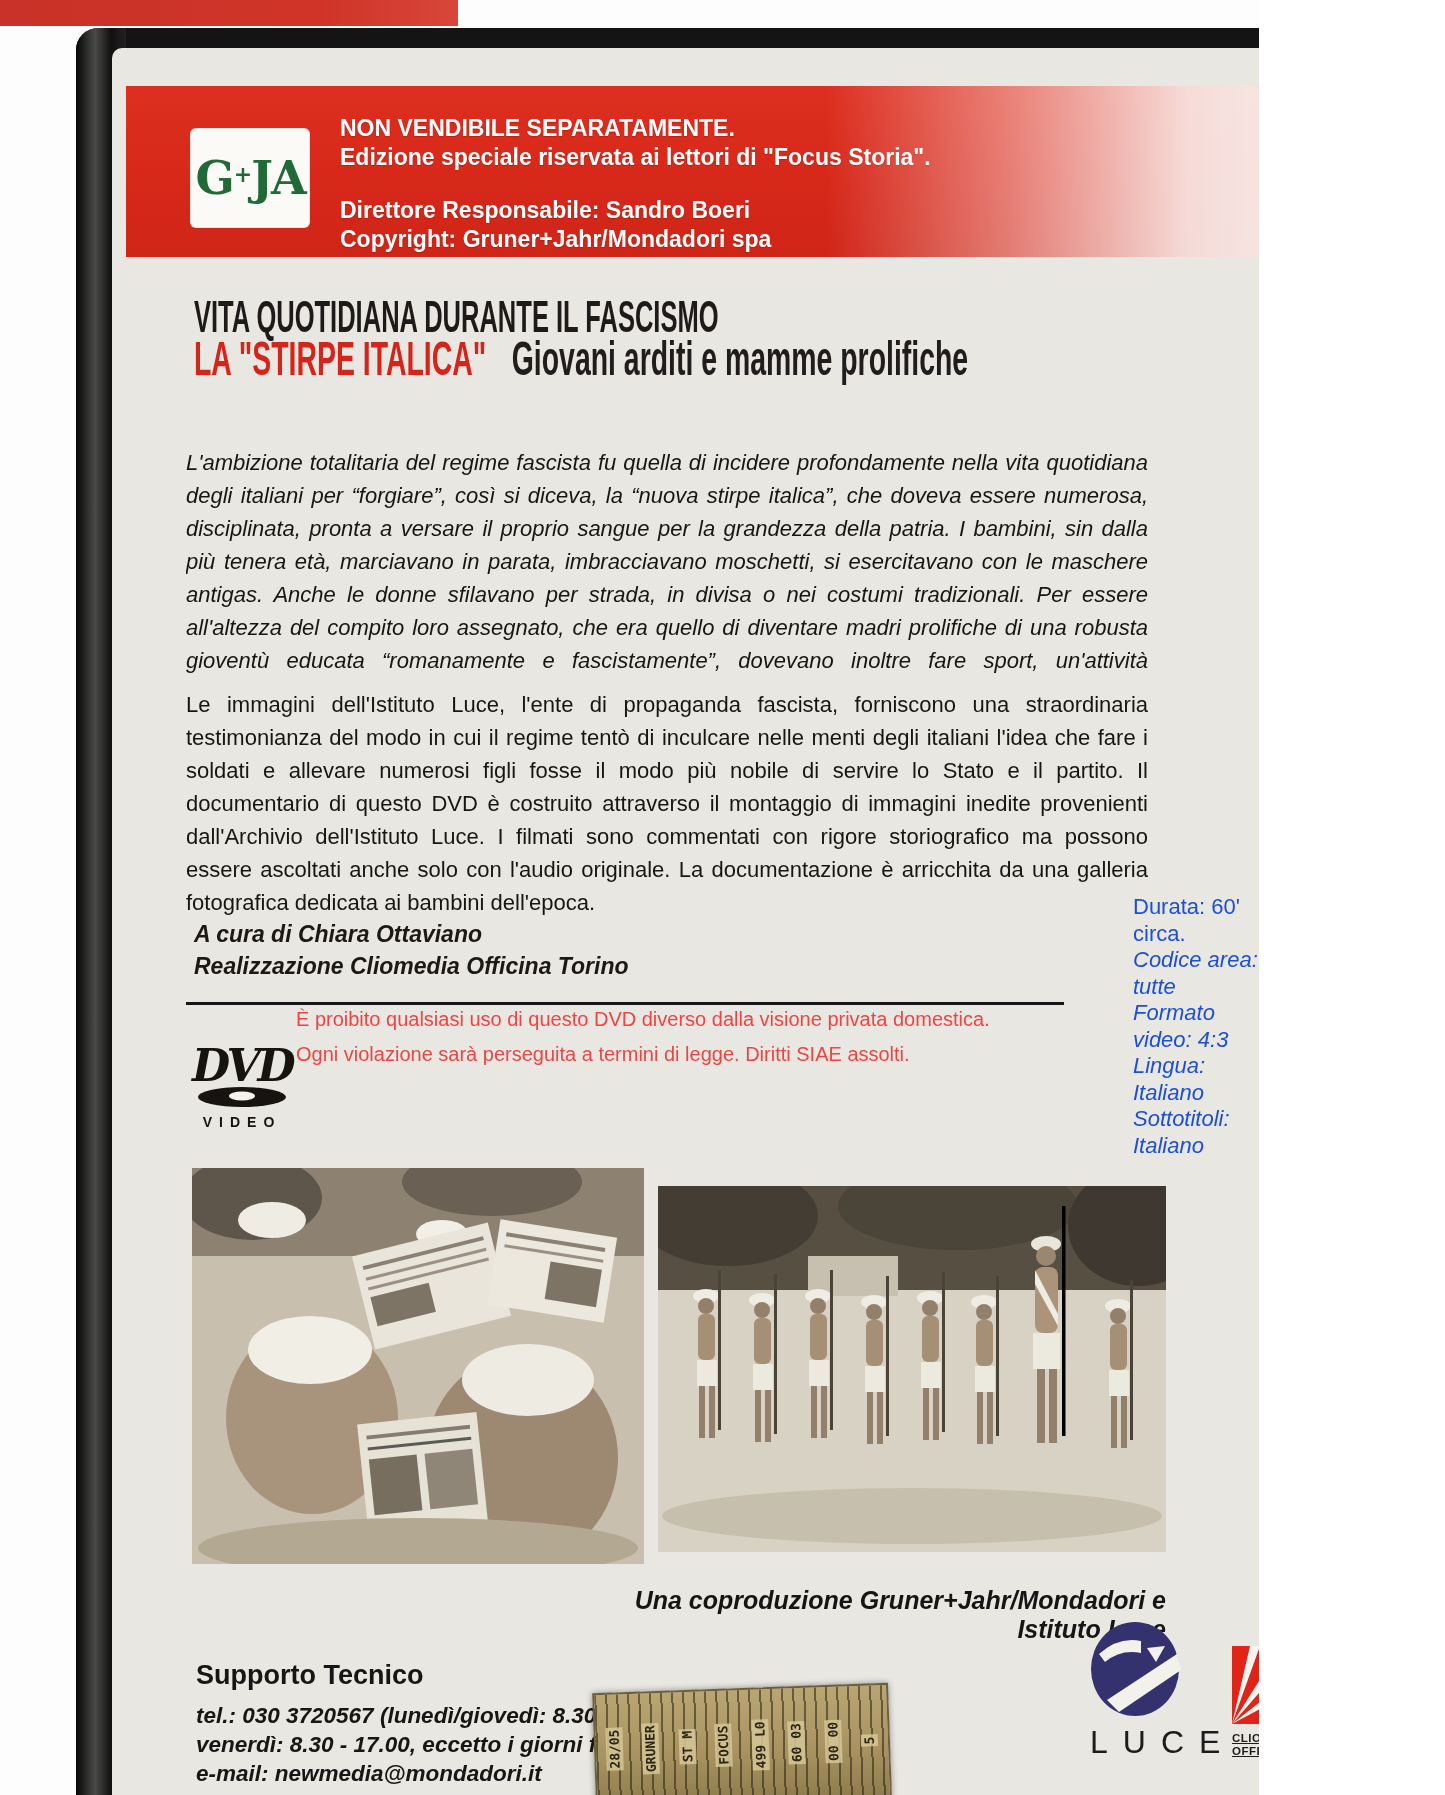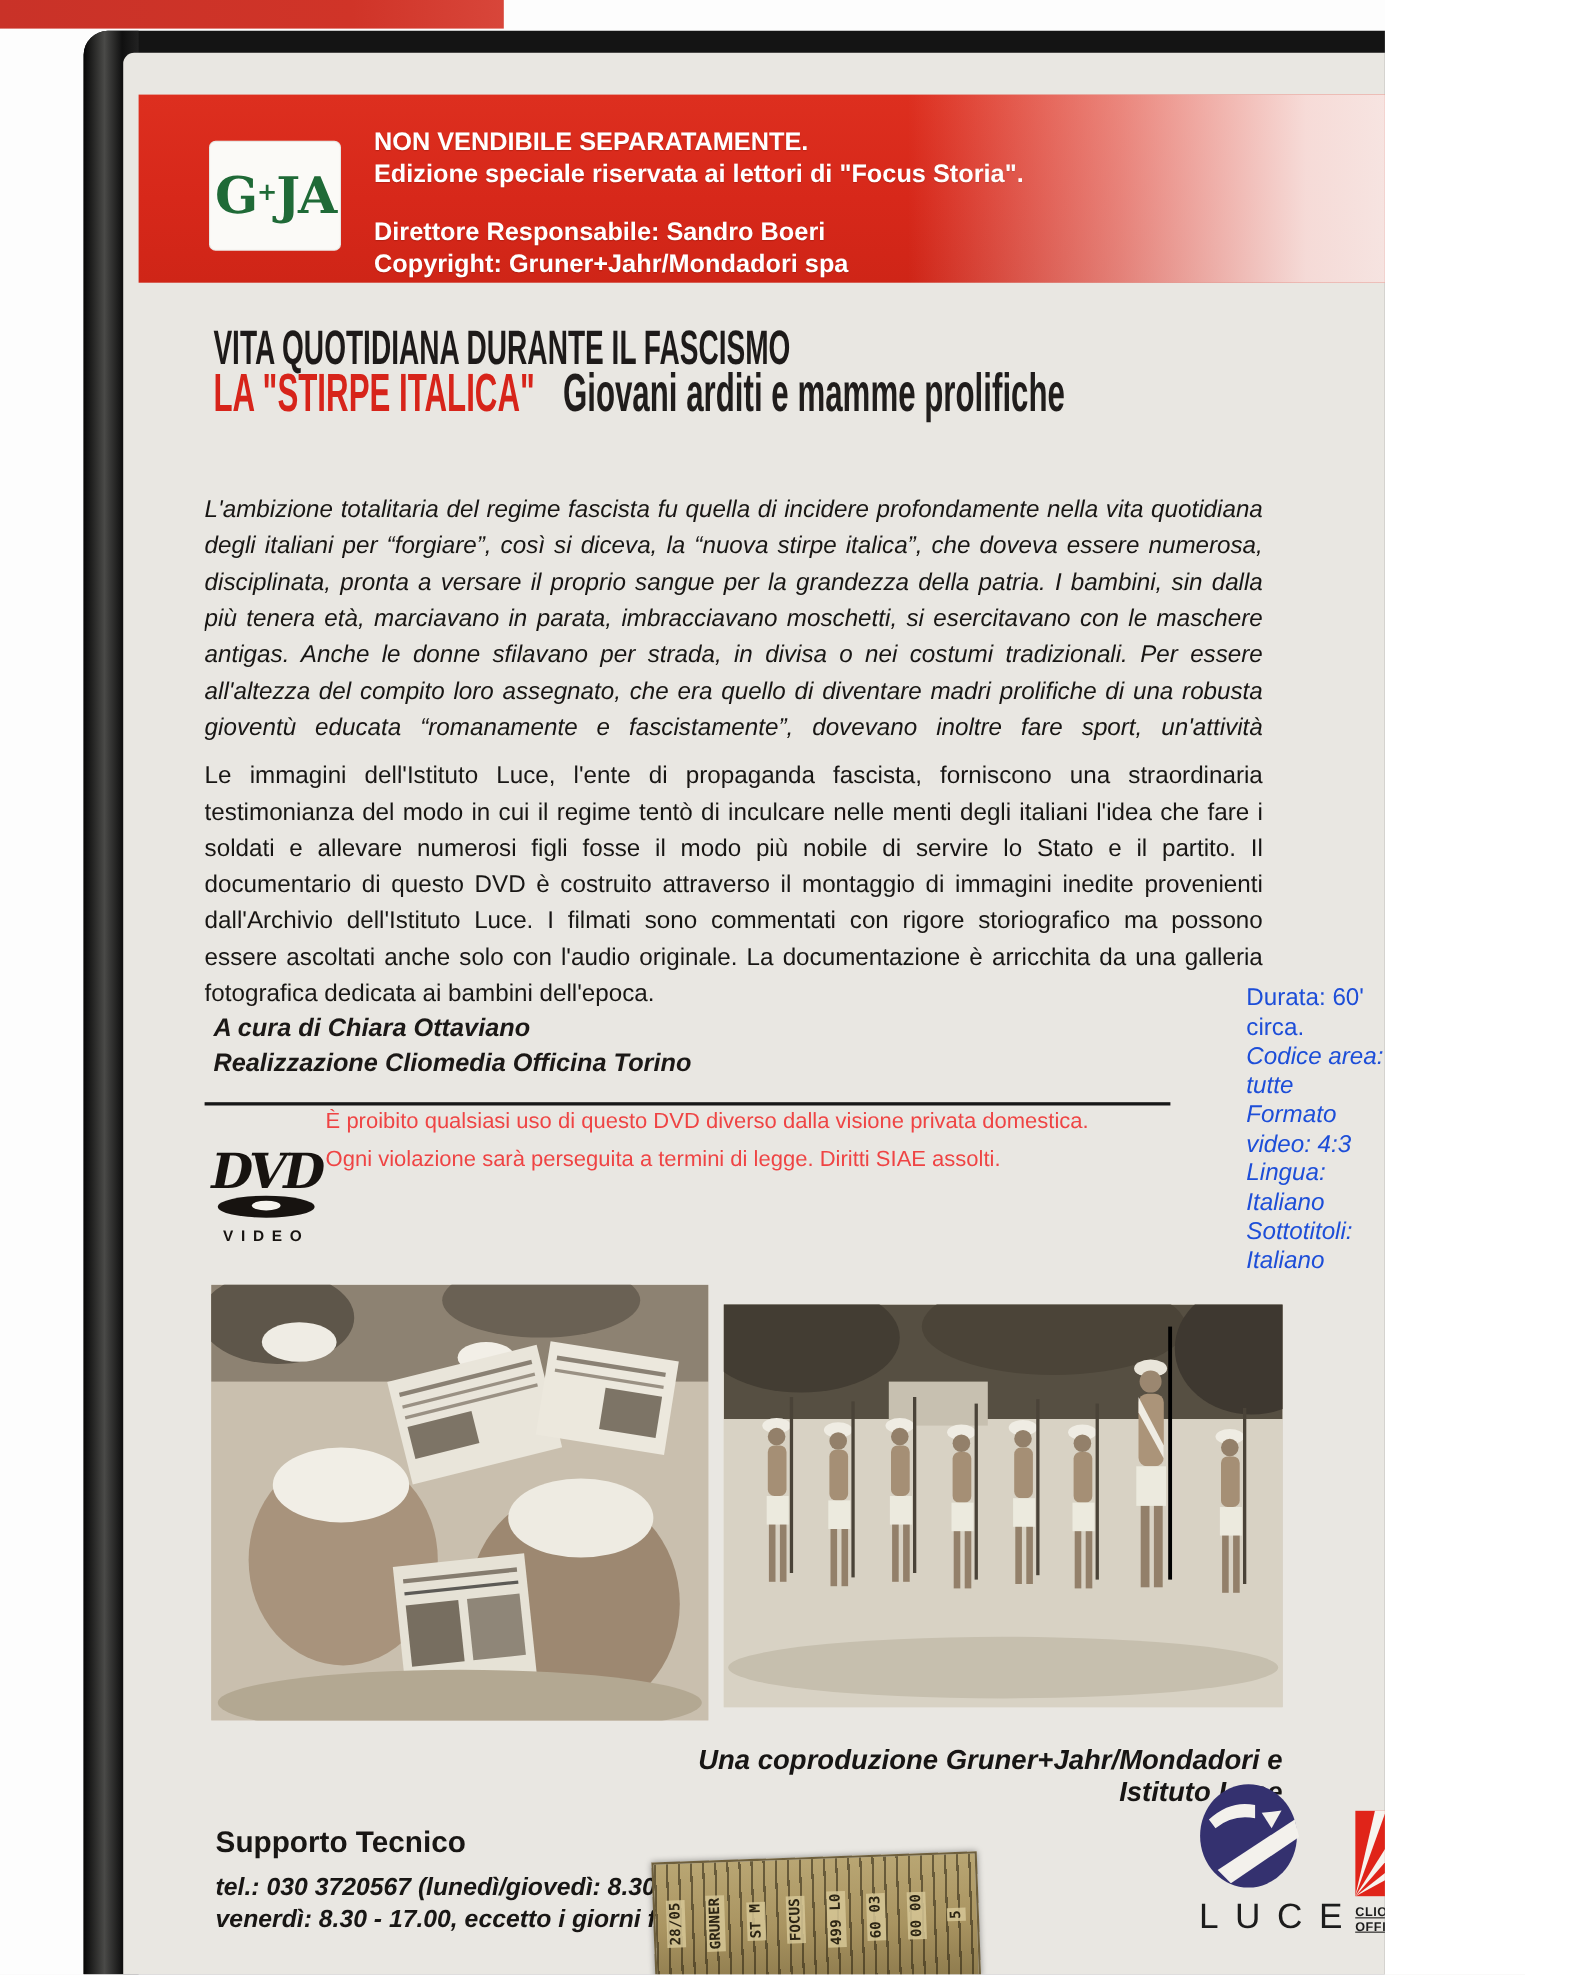--- a/index.html
+++ b/index.html
@@ -269,20 +269,21 @@
     </svg>
   </div>
 
   <div class="caption">Una coproduzione Gruner+Jahr/Mondadori e Istituto Luce</div>
 
   <div class="support">
     <div class="support-head">Supporto Tecnico</div>
     <div class="support-lines">
       <div>tel.: 030 3720567 (lunedì/giovedì: 8.30 - 18.00;</div>
       <div>venerdì: 8.30 - 17.00, eccetto i giorni festivi)</div>
+      <div>e-mail: newmedia@mondadori.it</div>
     </div>
   </div>
 
   <div class="luce">
     <svg width="92" height="98" viewBox="0 0 92 98" style="margin:0 auto;display:block;">
       <ellipse cx="46" cy="49" rx="44" ry="47" fill="#34316f"></ellipse>
       <path d="M 10 34 Q 30 16 52 21 L 52 33 Q 32 29 16 42 Z" fill="#f3f1ec"></path>
       <polygon points="58,28 76,26 67,42" fill="#f3f1ec"></polygon>
       <polygon points="18,80 88,34 92,50 30,92" fill="#f3f1ec"></polygon>
     </svg>

